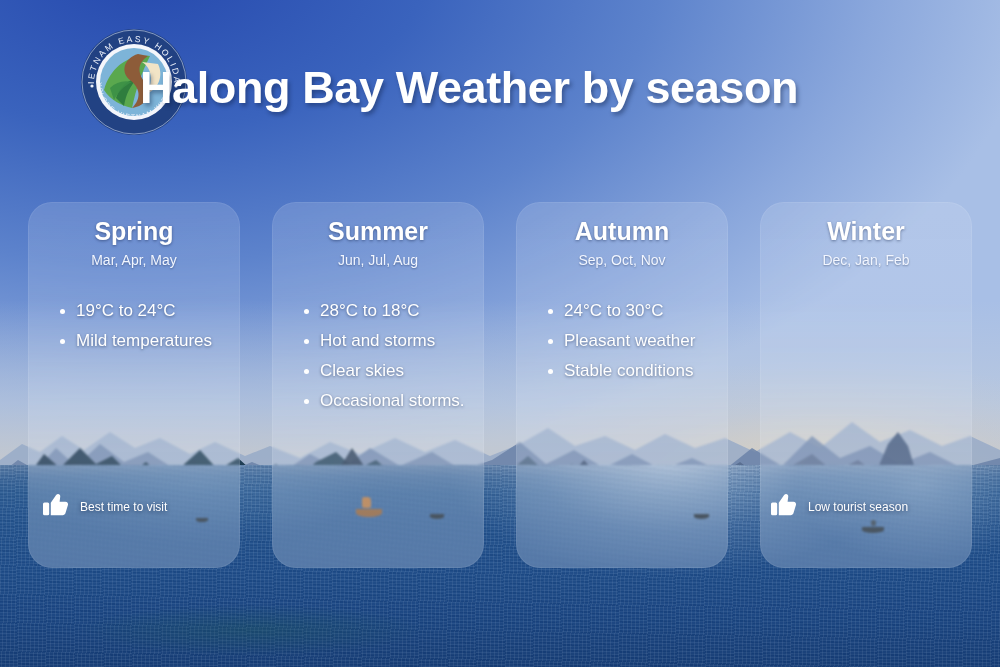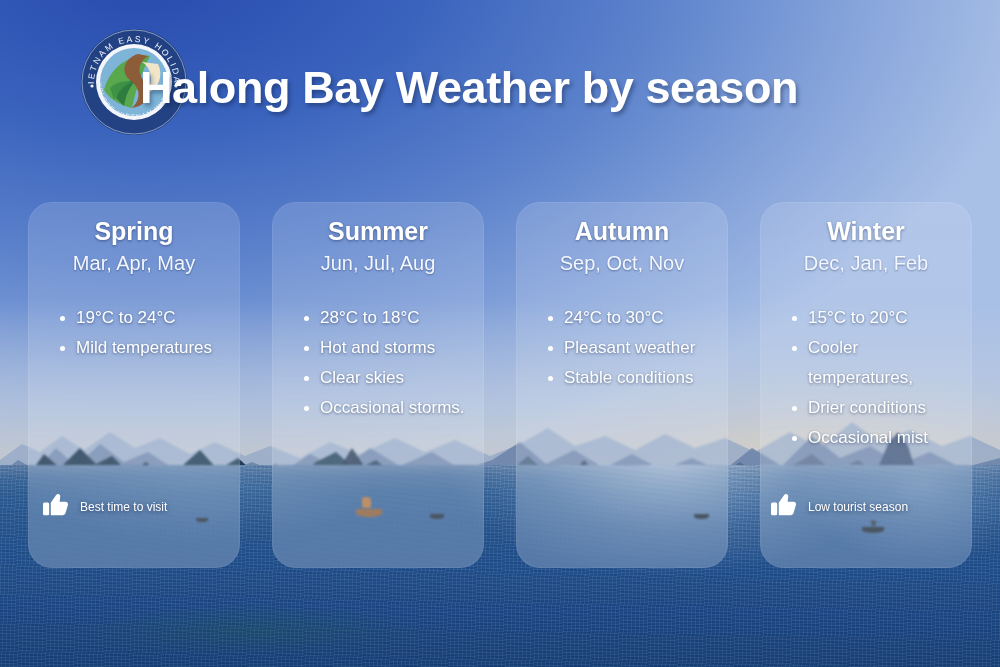--- a/index.html
+++ b/index.html
@@ -114,21 +114,21 @@
     padding: 16px 12px 16px 12px;
   }
   .card-title {
     text-align: center;
     font-size: 25px; font-weight: bold; color: #ffffff;
     text-shadow: 0 1px 3px rgba(10,25,60,0.45);
     line-height: 1.1;
   }
   .card-months {
     text-align: center;
-    font-size: 20px; color: #f2f6ff;
+    font-size: 14px; color: #f2f6ff;
     margin-top: 6px;
     text-shadow: 0 1px 2px rgba(10,25,60,0.40);
   }
   .card-bullets {
     margin-top: 28px;
     padding-left: 20px;
     list-style: none;
   }
   .card-bullets li {
     position: relative;
@@ -297,26 +297,20 @@
       <ul class="card-bullets">
         <li>24°C to 30°C</li>
         <li>Pleasant weather</li>
         <li>Stable conditions</li>
       </ul>
     </div>
 
     <div class="card">
       <div class="card-title">Winter</div>
       <div class="card-months">Dec, Jan, Feb</div>
-      <ul class="card-bullets">
-        <li>15°C to 20°C</li>
-        <li>Cooler temperatures,</li>
-        <li>Drier conditions</li>
-        <li>Occasional mist</li>
-      </ul>
       <div class="card-footer" style="left:8px;">
         <span class="thumb">
           <svg viewBox="0 0 32 32" width="30" height="30">
             <path fill="#ffffff" d="M11.5 13.6 L17.2 5.4 C18.7 3.3 21.9 4.4 21.6 7 L20.9 12.4 L27.2 12.4 C29.1 12.4 30.4 14.2 29.8 16 L27.2 24.6 C26.8 26 25.5 26.9 24.1 26.9 L11.5 26.9 Z"></path>
             <rect x="3.2" y="13.4" width="6.6" height="13.5" rx="1.6" fill="#ffffff"></rect>
           </svg>
         </span>
         <span class="flabel">Low tourist season</span>
       </div>
     </div>

